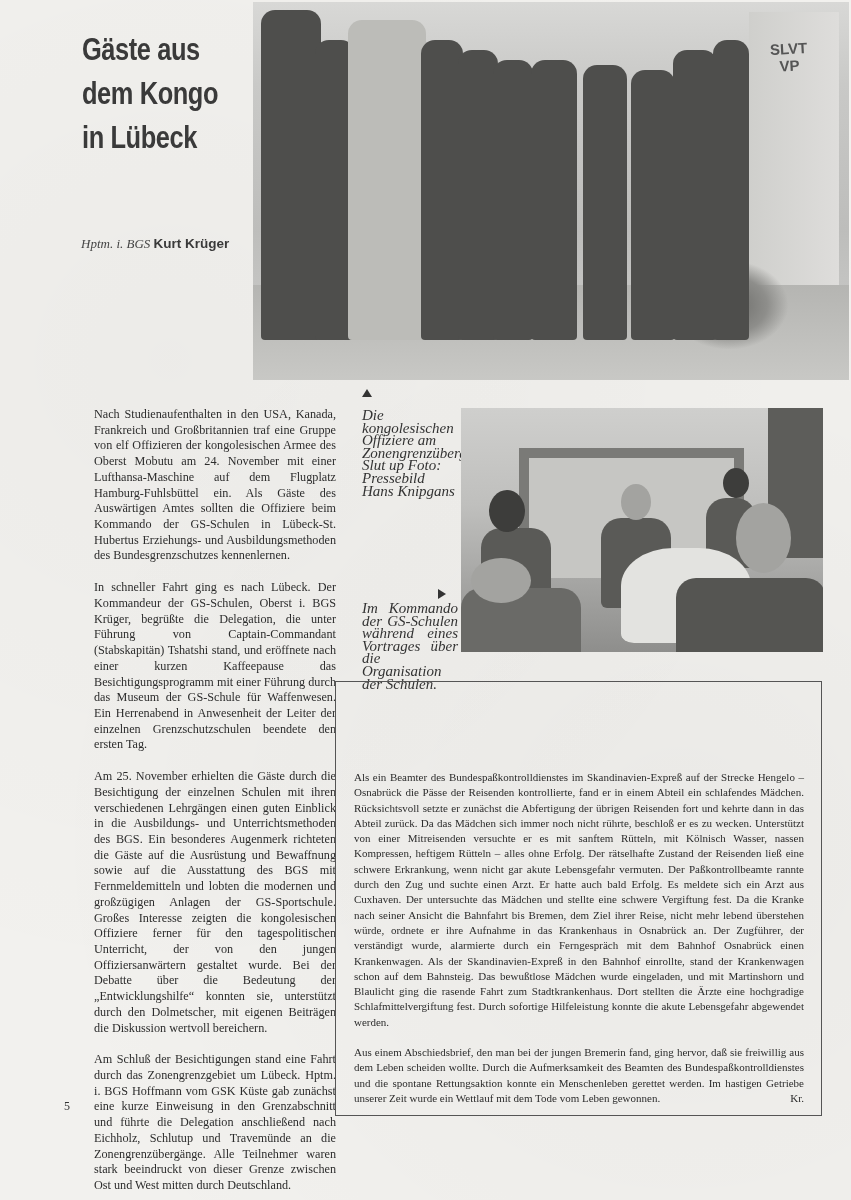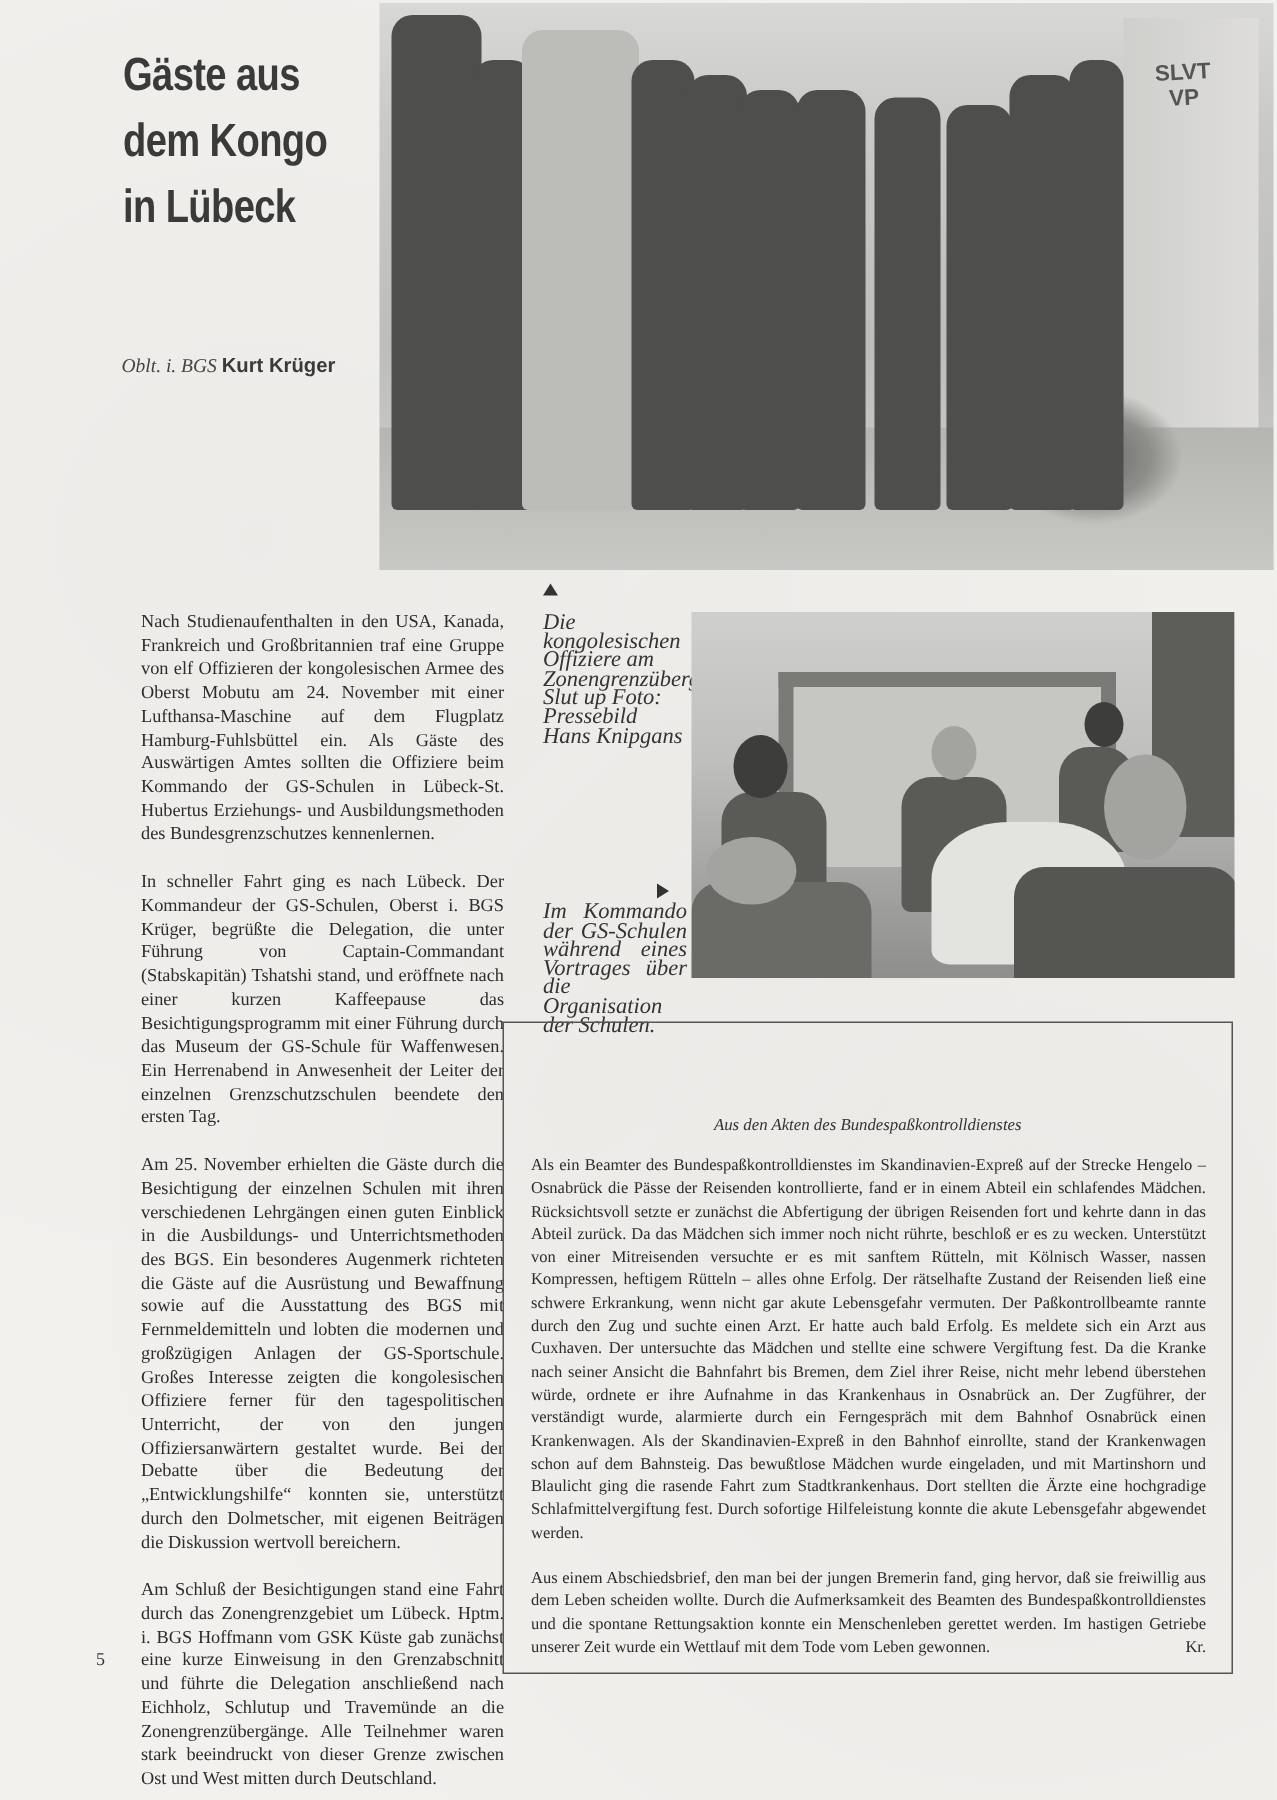--- a/index.html
+++ b/index.html
@@ -134,21 +134,21 @@
 
 <div class="page-grain"></div>
 
 <h1 class="headline" style="margin:0;">
   <span>Gäste aus</span>
   <span>dem Kongo</span>
   <span>in Lübeck</span>
 </h1>
 
 <div class="byline">
-  <span class="rank">Oblt. i. BGS</span>
+  <span class="rank">Hptm. i. BGS</span>
   <span class="name">Kurt Krüger</span>
 </div>
 
 <div class="photo photo-top">
   <div class="stone"></div>
   <div class="stone-text">
     <div>SLVT</div>
     <div>VP</div>
   </div>
   <div class="ground"></div>
@@ -192,21 +192,20 @@
   <p>Nach Studienaufenthalten in den USA, Kanada, Frankreich und Großbritannien traf eine Gruppe von elf Offizieren der kongolesischen Armee des Oberst Mobutu am 24. November mit einer Lufthansa-Maschine auf dem Flugplatz Hamburg-Fuhlsbüttel ein. Als Gäste des Auswärtigen Amtes sollten die Offiziere beim Kommando der GS-Schulen in Lübeck-St. Hubertus Erziehungs- und Ausbildungsmethoden des Bundesgrenzschutzes kennenlernen.</p>
   <p>In schneller Fahrt ging es nach Lübeck. Der Kommandeur der GS-Schulen, Oberst i. BGS Krüger, begrüßte die Delegation, die unter Führung von Captain-Commandant (Stabskapitän) Tshatshi stand, und eröffnete nach einer kurzen Kaffeepause das Besichtigungsprogramm mit einer Führung durch das Museum der GS-Schule für Waffenwesen. Ein Herrenabend in Anwesenheit der Leiter der einzelnen Grenzschutzschulen beendete den ersten Tag.</p>
   <p>Am 25. November erhielten die Gäste durch die Besichtigung der einzelnen Schulen mit ihren verschiedenen Lehrgängen einen guten Einblick in die Ausbildungs- und Unterrichtsmethoden des BGS. Ein besonderes Augenmerk richteten die Gäste auf die Ausrüstung und Bewaffnung sowie auf die Ausstattung des BGS mit Fernmeldemitteln und lobten die modernen und großzügigen Anlagen der GS-Sportschule. Großes Interesse zeigten die kongolesischen Offiziere ferner für den tagespolitischen Unterricht, der von den jungen Offiziersanwärtern gestaltet wurde. Bei der Debatte über die Bedeutung der „Entwicklungshilfe“ konnten sie, unterstützt durch den Dolmetscher, mit eigenen Beiträgen die Diskussion wertvoll bereichern.</p>
   <p>Am Schluß der Besichtigungen stand eine Fahrt durch das Zonengrenzgebiet um Lübeck. Hptm. i. BGS Hoffmann vom GSK Küste gab zunächst eine kurze Einweisung in den Grenzabschnitt und führte die Delegation anschließend nach Eichholz, Schlutup und Travemünde an die Zonengrenzübergänge. Alle Teilnehmer waren stark beeindruckt von dieser Grenze zwischen Ost und West mitten durch Deutschland.</p>
   <p>Anschließend ging die Fahrt zurück nach Hamburg. Von hier startete die Delegation zur letzten Etappe nach Brüssel, um von dort in ihr „heißes Land“ am Kongo zurückzukehren.</p>
 </div>
 
 <div class="page-number">5</div>
 
 <div class="box">
-  <div class="box-subtitle">Aus den Akten des Bundespaßkontrolldienstes</div>
   <div class="box-body">
     <p>Als ein Beamter des Bundespaßkontrolldienstes im Skandinavien-Expreß auf der Strecke Hengelo – Osnabrück die Pässe der Reisenden kontrollierte, fand er in einem Abteil ein schlafendes Mädchen. Rücksichtsvoll setzte er zunächst die Abfertigung der übrigen Reisenden fort und kehrte dann in das Abteil zurück. Da das Mädchen sich immer noch nicht rührte, beschloß er es zu wecken. Unterstützt von einer Mitreisenden versuchte er es mit sanftem Rütteln, mit Kölnisch Wasser, nassen Kompressen, heftigem Rütteln – alles ohne Erfolg. Der rätselhafte Zustand der Reisenden ließ eine schwere Erkrankung, wenn nicht gar akute Lebensgefahr vermuten. Der Paßkontrollbeamte rannte durch den Zug und suchte einen Arzt. Er hatte auch bald Erfolg. Es meldete sich ein Arzt aus Cuxhaven. Der untersuchte das Mädchen und stellte eine schwere Vergiftung fest. Da die Kranke nach seiner Ansicht die Bahnfahrt bis Bremen, dem Ziel ihrer Reise, nicht mehr lebend überstehen würde, ordnete er ihre Aufnahme in das Krankenhaus in Osnabrück an. Der Zugführer, der verständigt wurde, alarmierte durch ein Ferngespräch mit dem Bahnhof Osnabrück einen Krankenwagen. Als der Skandinavien-Expreß in den Bahnhof einrollte, stand der Krankenwagen schon auf dem Bahnsteig. Das bewußtlose Mädchen wurde eingeladen, und mit Martinshorn und Blaulicht ging die rasende Fahrt zum Stadtkrankenhaus. Dort stellten die Ärzte eine hochgradige Schlafmittelvergiftung fest. Durch sofortige Hilfeleistung konnte die akute Lebensgefahr abgewendet werden.</p>
     <p style="margin-bottom:0;">
       <span>Aus einem Abschiedsbrief, den man bei der jungen Bremerin fand, ging hervor, daß sie freiwillig aus dem Leben scheiden wollte. Durch die Aufmerksamkeit des Beamten des Bundespaßkontrolldienstes und die spontane Rettungsaktion konnte ein Menschenleben gerettet werden. Im hastigen Getriebe unserer Zeit wurde ein Wettlauf mit dem Tode vom Leben gewonnen.</span>
       <span class="signature">Kr.</span>
     </p>
   </div>
 </div>
 
 </body></html>

